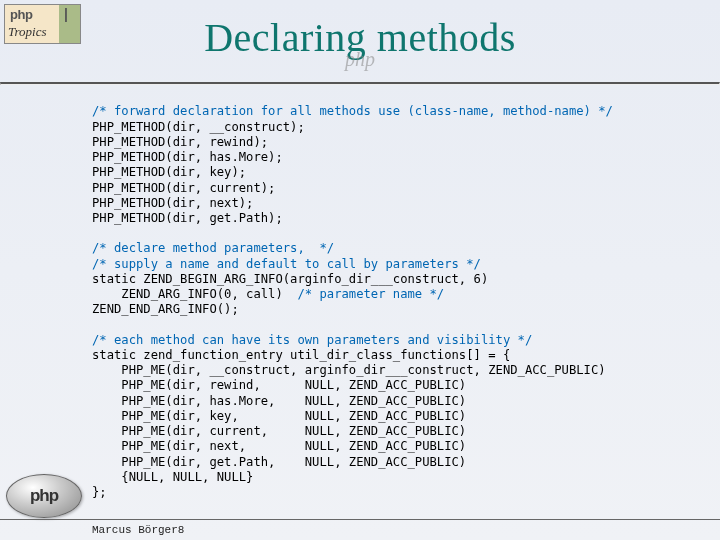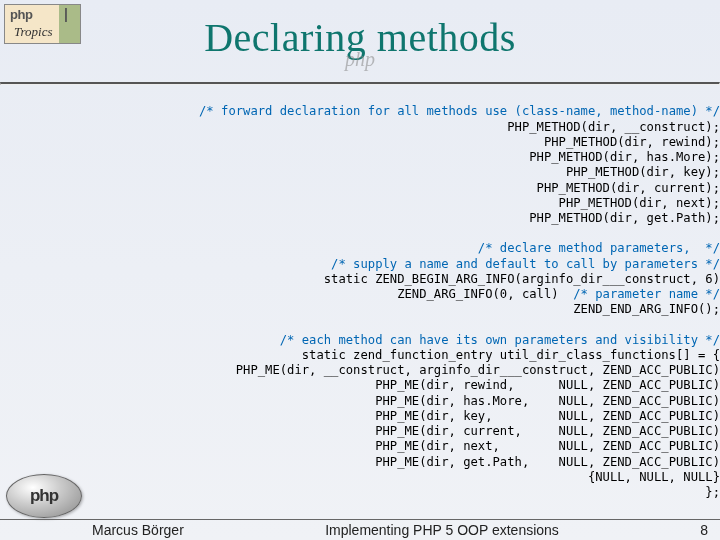--- a/index.html
+++ b/index.html
@@ -39,21 +39,21 @@
     position: absolute;
     top: 1px;
     right: 12px;
     color: #555;
     font-size: 14px;
     font-weight: bold;
   }
   .logo-tropics .tropics-text {
     position: absolute;
     bottom: 3px;
-    left: 9px;
+    left: 3px;
     font-style: italic;
     color: #333;
     font-size: 13px;
     font-family: 'Comic Sans MS', cursive;
   }
   .title {
     text-align: center;
     font-size: 40px;
     font-weight: normal;
     color: #0f766e;
@@ -77,21 +77,21 @@
   }
   .code-block {
     padding: 4px 0 0 92px;
     font-family: 'Lucida Console', Monaco, monospace;
     font-size: 12.2px;
     line-height: 1.25;
     color: #000;
     white-space: pre;
   }
   .code-block .comment { color: #0066b3; }
-  .para { margin-bottom: 15px; text-align: right; }
+  .para { margin-bottom: 15px; }
   .logo-php {
     position: absolute;
     left: 6px;
     bottom: 22px;
     width: 74px;
     height: 42px;
     border-radius: 50%;
     background: radial-gradient(ellipse at 35% 30%, #fff 0%, #ccc 40%, #888 100%);
     border: 1px solid #666;
     display: flex;
@@ -106,22 +106,22 @@
     color: #333;
     letter-spacing: -1px;
   }
   .footer {
     position: absolute;
     bottom: 0;
     left: 0;
     right: 0;
     border-top: 1px solid #666;
     height: 20px;
-    font-family: Liberation Sans, sans-serif;
-    font-size: 14px;
+    font-family: Liberation Mono, monospace;
+    font-size: 11px;
     color: #222;
     display: flex;
     align-items: center;
     padding: 0 12px 0 92px;
   }
   .footer .author { flex: 0 0 auto; }
   .footer .center { flex: 1; text-align: center; }
   .footer .page { flex: 0 0 auto; }
 </style>
 </head>
@@ -162,15 +162,14 @@
     PHP_ME(dir, get.Path,    NULL, ZEND_ACC_PUBLIC)
     {NULL, NULL, NULL}
 };</span></div></div>
 
 <div class="logo-php">
   <span>php</span>
 </div>
 
 <div class="footer">
   <span class="author">Marcus Börger</span>
-  <span class="center">Implementing PHP 5 OOP extensions</span>
   <span class="page">8</span>
 </div>
 
 </body></html>

